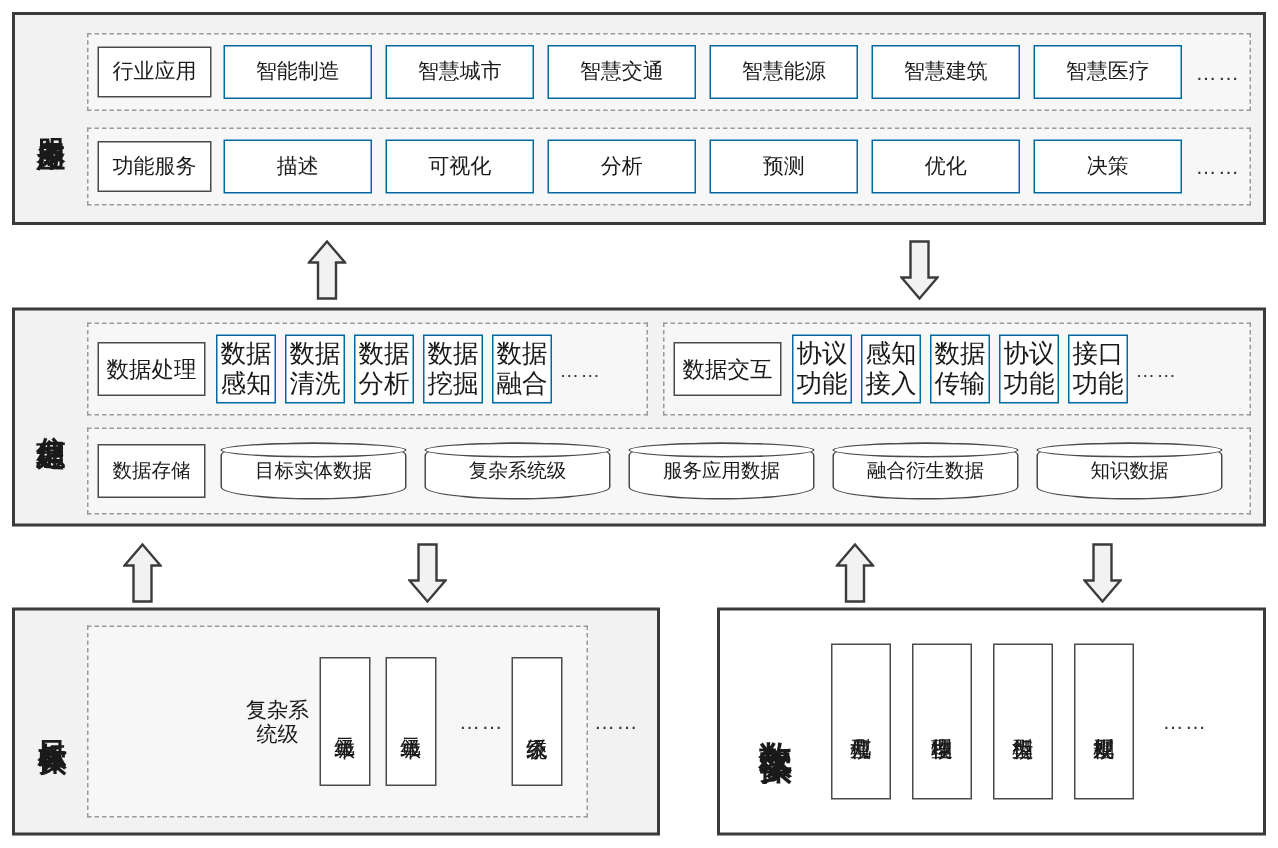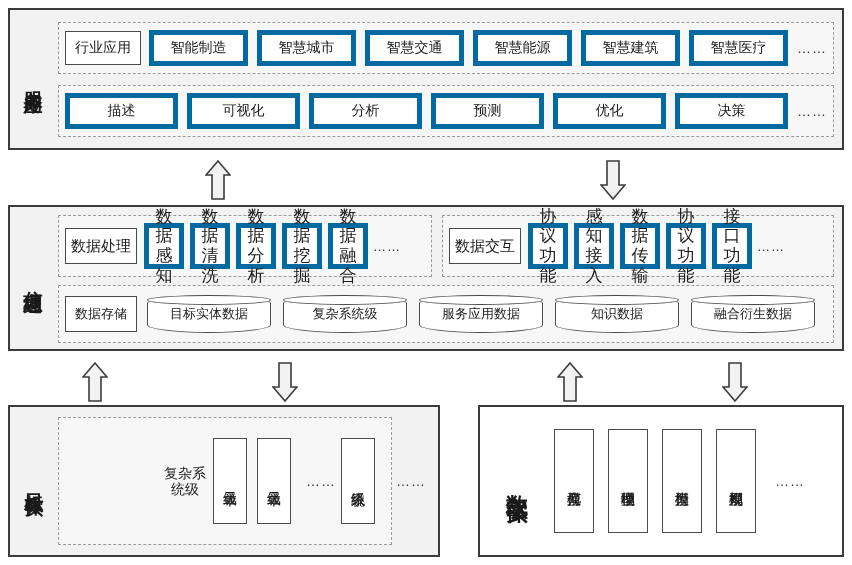--- a/index.html
+++ b/index.html
@@ -68,21 +68,21 @@
     font-size: 14px;
     font-weight: normal;
     display: flex;
     align-items: center;
     justify-content: center;
     box-sizing: border-box;
     flex: 0 0 auto;
   }
 
   .cell {
-    border: 5px solid #0369a1;
+    border: 1px solid #0369a1;
     background: #ffffff;
     display: flex;
     align-items: center;
     justify-content: center;
     text-align: center;
     box-sizing: border-box;
     font-size: 14px;
     line-height: 1.15;
   }
 
@@ -309,20 +309,21 @@
           <div class="cell svc-cell">智慧交通</div>
           <div class="cell svc-cell">智慧能源</div>
           <div class="cell svc-cell">智慧建筑</div>
           <div class="cell svc-cell">智慧医疗</div>
           <div class="ellipsis svc-dots">……</div>
         </div>
       </div>
 
       <div class="svc-row">
         <div class="dashgroup svc-group">
+          <div class="rowlabel svc-label">功能服务</div>
           <div class="cell svc-cell">描述</div>
           <div class="cell svc-cell">可视化</div>
           <div class="cell svc-cell">分析</div>
           <div class="cell svc-cell">预测</div>
           <div class="cell svc-cell">优化</div>
           <div class="cell svc-cell">决策</div>
           <div class="ellipsis svc-dots">……</div>
         </div>
       </div>
 
@@ -371,24 +372,24 @@
         <div class="cylinder">
           <span class="cyl-text">目标实体数据</span>
         </div>
         <div class="cylinder">
           <span class="cyl-text">复杂系统级</span>
         </div>
         <div class="cylinder">
           <span class="cyl-text">服务应用数据</span>
         </div>
         <div class="cylinder">
+          <span class="cyl-text">融合衍生数据</span>
+        </div>
+        <div class="cylinder">
           <span class="cyl-text">知识数据</span>
-        </div>
-        <div class="cylinder">
-          <span class="cyl-text">融合衍生数据</span>
         </div>
       </div>
 
     </div>
   </div>
 
   <div class="arrow" style="left:82px; top:362px;">
     <svg width="26" height="40" viewBox="0 0 26 40">
         <polygon points="13,1 25,15 19,15 19,39 7,39 7,15 1,15" fill="#f2f2f2" stroke="#3b3b3b" stroke-width="1.6"></polygon>
       </svg>

